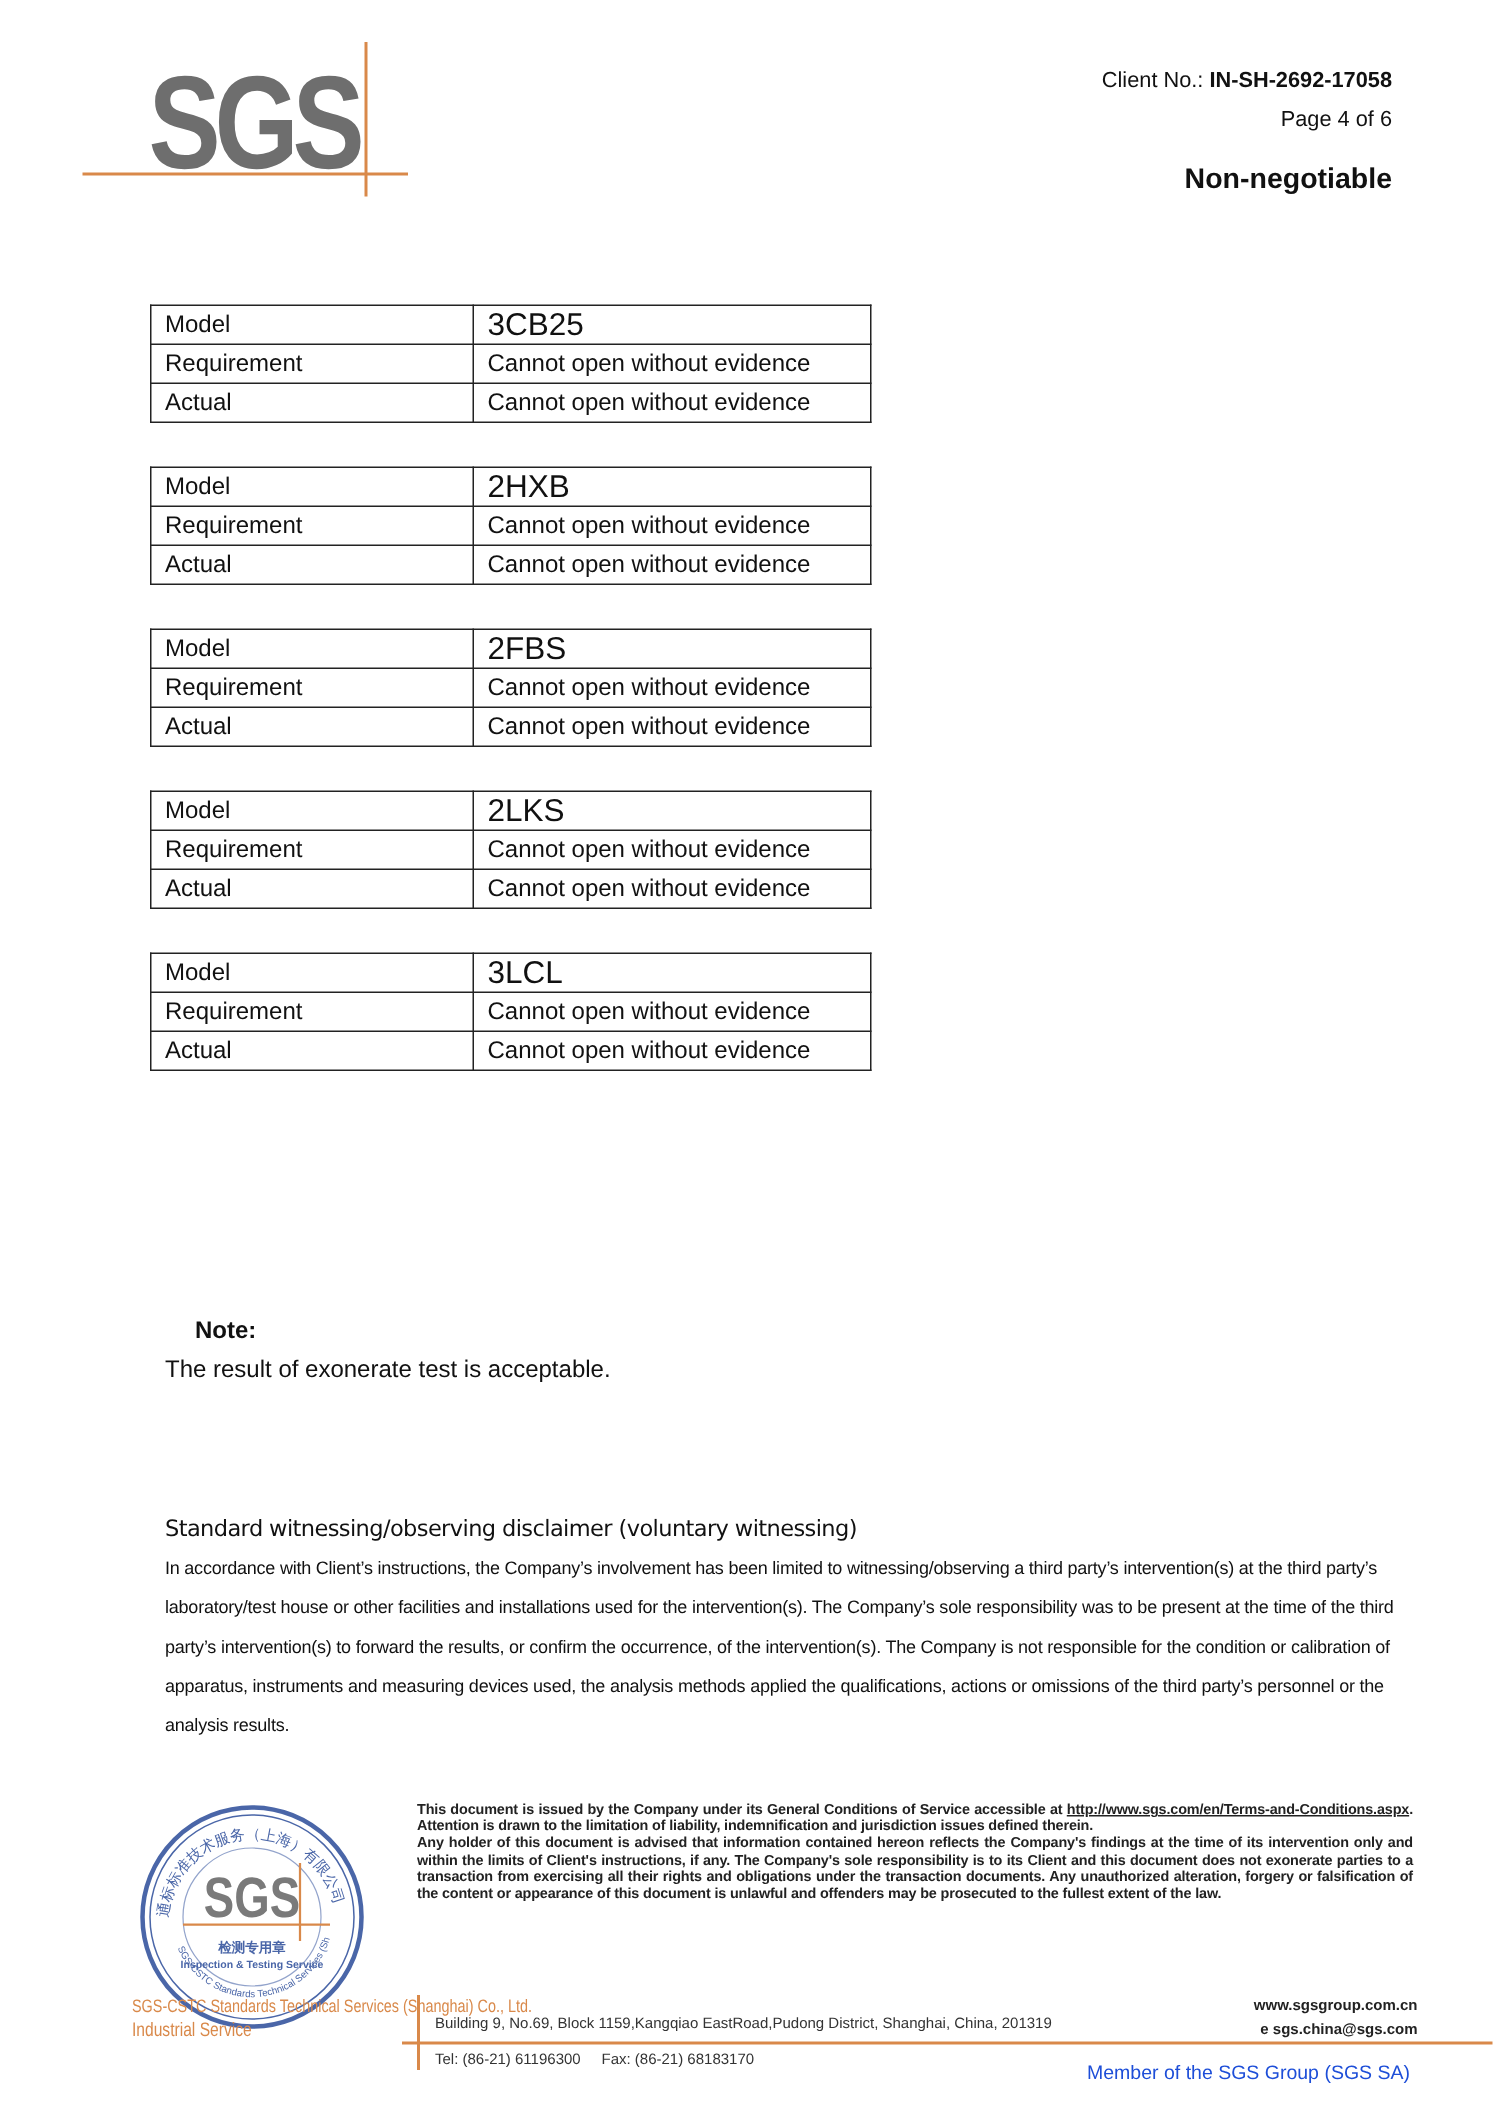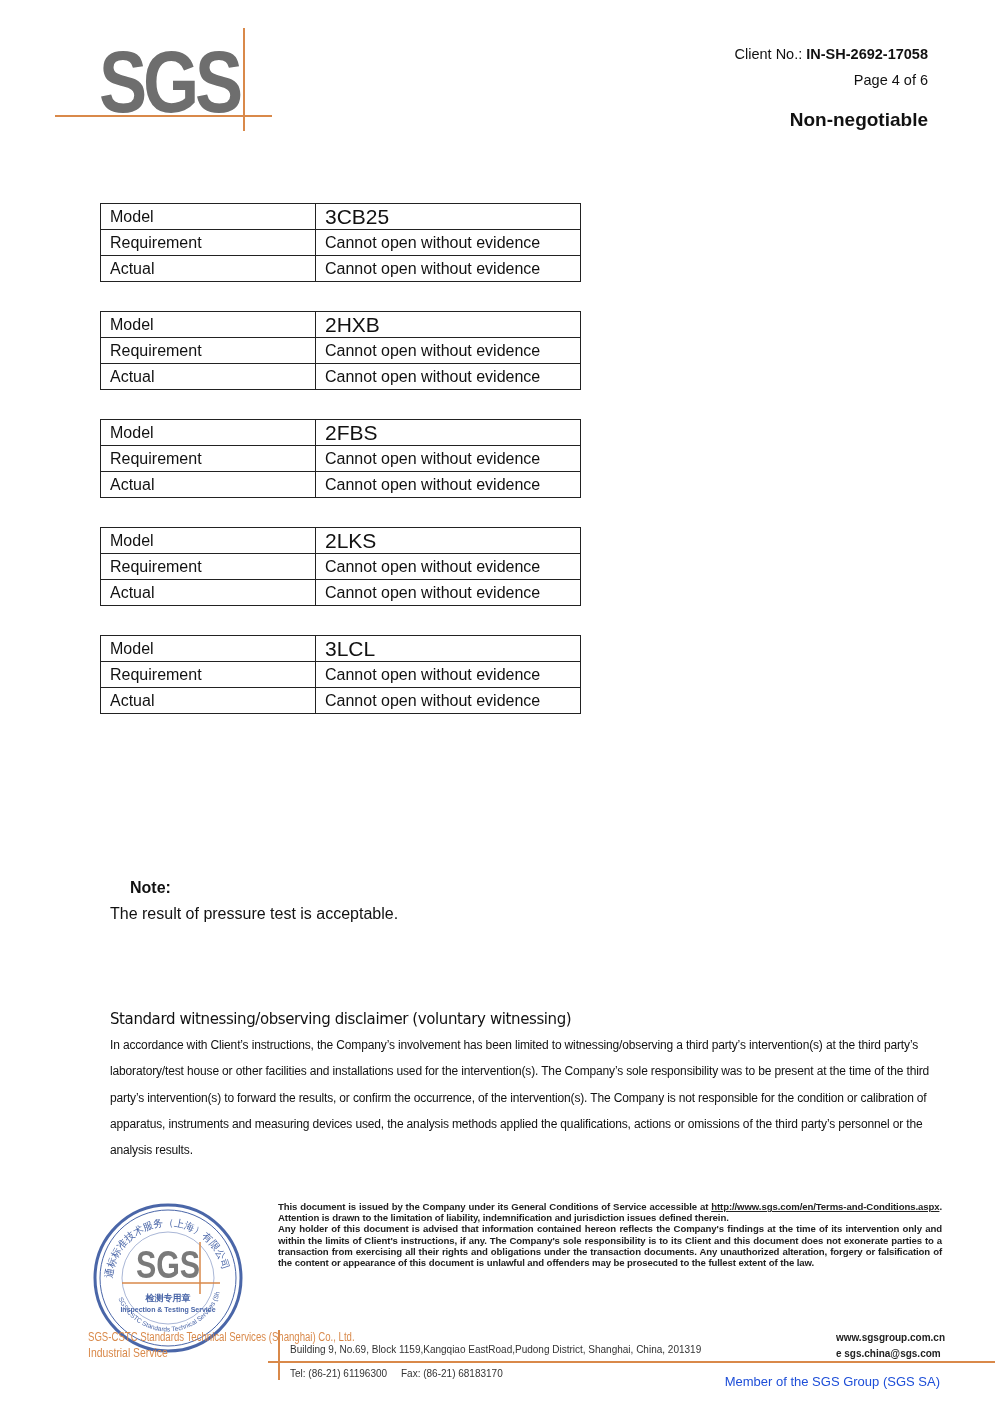--- a/index.html
+++ b/index.html
@@ -50,21 +50,21 @@
              letter-spacing: -0.1px; }
     .legal p { margin: 0; }
     .legal .attn { color: #d9894a; }
     .legal u { text-decoration: underline; }
 
     
     .f-vline { position: absolute; left: 278px; top: 1330px; width: 2px; height: 50px; background: #d9894a; }
     .f-hline { position: absolute; left: 268px; top: 1361px; width: 727px; height: 2px; background: #d9894a; }
     .f-addr { position: absolute; left: 290px; top: 1344px; font-size: 10px; color: #333; }
     .f-tel { position: absolute; left: 290px; top: 1368px; font-size: 10px; color: #333; }
-    .f-web { position: absolute; right: 55px; top: 1330px; font-size: 10px; color: #222; line-height: 16px; font-weight: bold; }
+    .f-web { position: absolute; right: 55px; top: 1330px; font-size: 10px; color: #222; text-align: right; line-height: 16px; font-weight: bold; }
     .f-member { position: absolute; right: 60px; top: 1374px; font-size: 13px; color: #1d4ed8; }
   </style>
 </head>
 <body>
 
 <div class="logo">
   <div class="logo-text">SGS</div>
   <div class="logo-hline"></div>
   <div class="logo-vline"></div>
 </div>
@@ -157,21 +157,21 @@
         <td>Cannot open without evidence</td>
       </tr>
   <tr>
         <td class="k">Actual</td>
         <td>Cannot open without evidence</td>
       </tr>
 </tbody>
   </table>
 
 <div class="note-title">Note:</div>
-<div class="note-text">The result of pressure test is acceptable.</div>
+<div class="note-text">The result of exonerate test is acceptable.</div>
 
 <div class="disc-title">Standard witnessing/observing disclaimer (voluntary witnessing)</div>
 <div class="disc-body">In accordance with Client’s instructions, the Company’s involvement has been limited to witnessing/observing a third party’s intervention(s) at the third party’s laboratory/test house or other facilities and installations used for the intervention(s). The Company’s sole responsibility was to be present at the time of the third party’s intervention(s) to forward the results, or confirm the occurrence, of the intervention(s). The Company is not responsible for the condition or calibration of apparatus, instruments and measuring devices used, the analysis methods applied the qualifications, actions or omissions of the third party’s personnel or the analysis results.</div>
 
 <svg class="stamp" viewBox="0 0 152 152">
   <defs>
     <path id="ringTop" d="M 20 80 A 56 56 0 1 1 132 80"></path>
     <path id="ringBot" d="M 24 90 A 54 54 0 0 0 128 90"></path>
   </defs>
   <circle cx="76" cy="76" r="73" fill="none" stroke="#4a66a8" stroke-width="3"></circle>

